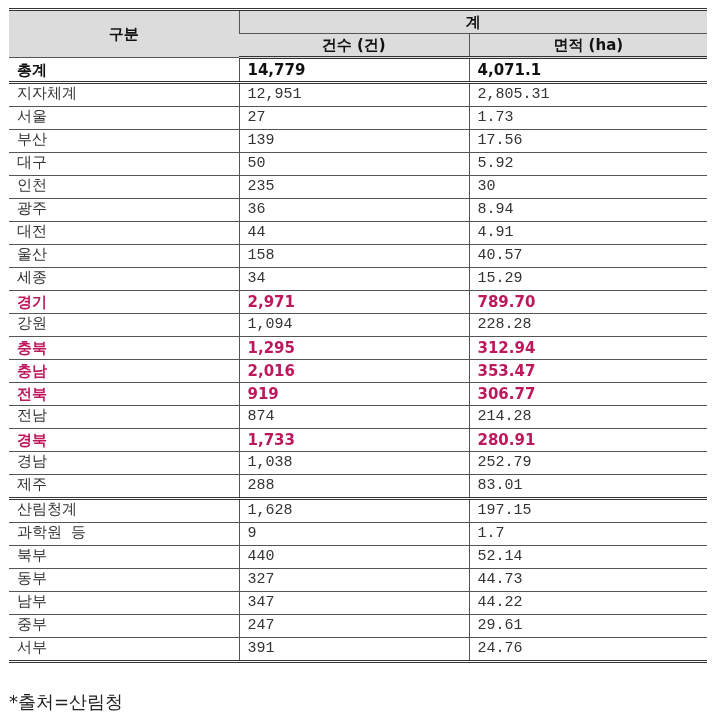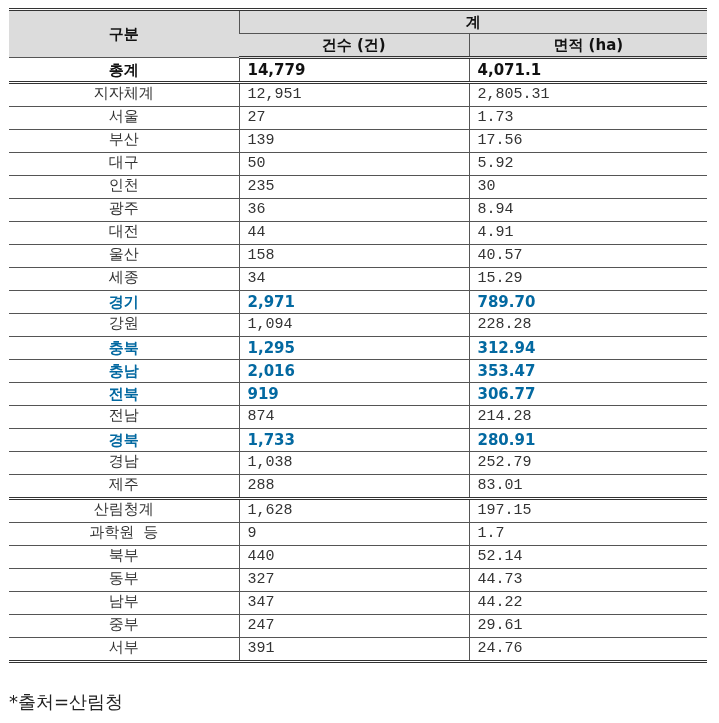--- a/index.html
+++ b/index.html
@@ -4,28 +4,28 @@
   <style>
     html, body { margin: 0; padding: 0; background: #ffffff; }
     body { width: 719px; height: 723px; position: relative; overflow: hidden;
            font-family: "DejaVu Sans", "Liberation Sans", sans-serif; color: #222; }
     .wrap { position: absolute; left: 9px; top: 8px; width: 698px; }
     table { border-collapse: collapse; width: 698px; table-layout: fixed; }
     col.c0 { width: 230px; } col.c1 { width: 230px; } col.c2 { width: 238px; }
     th, td { padding: 0 8px; height: 22px; line-height: 22px; font-size: 15px;
              border-bottom: 1px solid #555; white-space: nowrap; }
     td.n { text-align: left; }
-    td.l { text-align: center; }
+    td.l { text-align: left; }
     td + td, th + th { border-left: 1px solid #555; }
     thead th { background: #dcdcdc; font-weight: bold; color: #111; text-align: center; }
     thead tr.top th { border-top: 3px double #333; }
     thead tr.top th.label { border-left: none; margin-left: 31px; }
     thead tr.sub th { border-bottom: 3px double #333; }
     tr.grand td { border-bottom: 3px double #333; font-weight: bold; color: #111; }
-    tr.bold td { font-weight: bold; color: #0369a1; }
+    tr.bold td { font-weight: bold; color: #be185d; }
     tr.regular td { color: #333; font-family: Liberation Mono, monospace; }
     tr.section-end td { border-bottom: 3px double #333; }
     tr.last td { border-bottom: 3px double #333; }
     .note { position: absolute; left: 9px; top: 690px; font-size: 18px; color: #222; }
   </style>
 </head>
 <body>
 
 <div class="wrap">
   <table>

